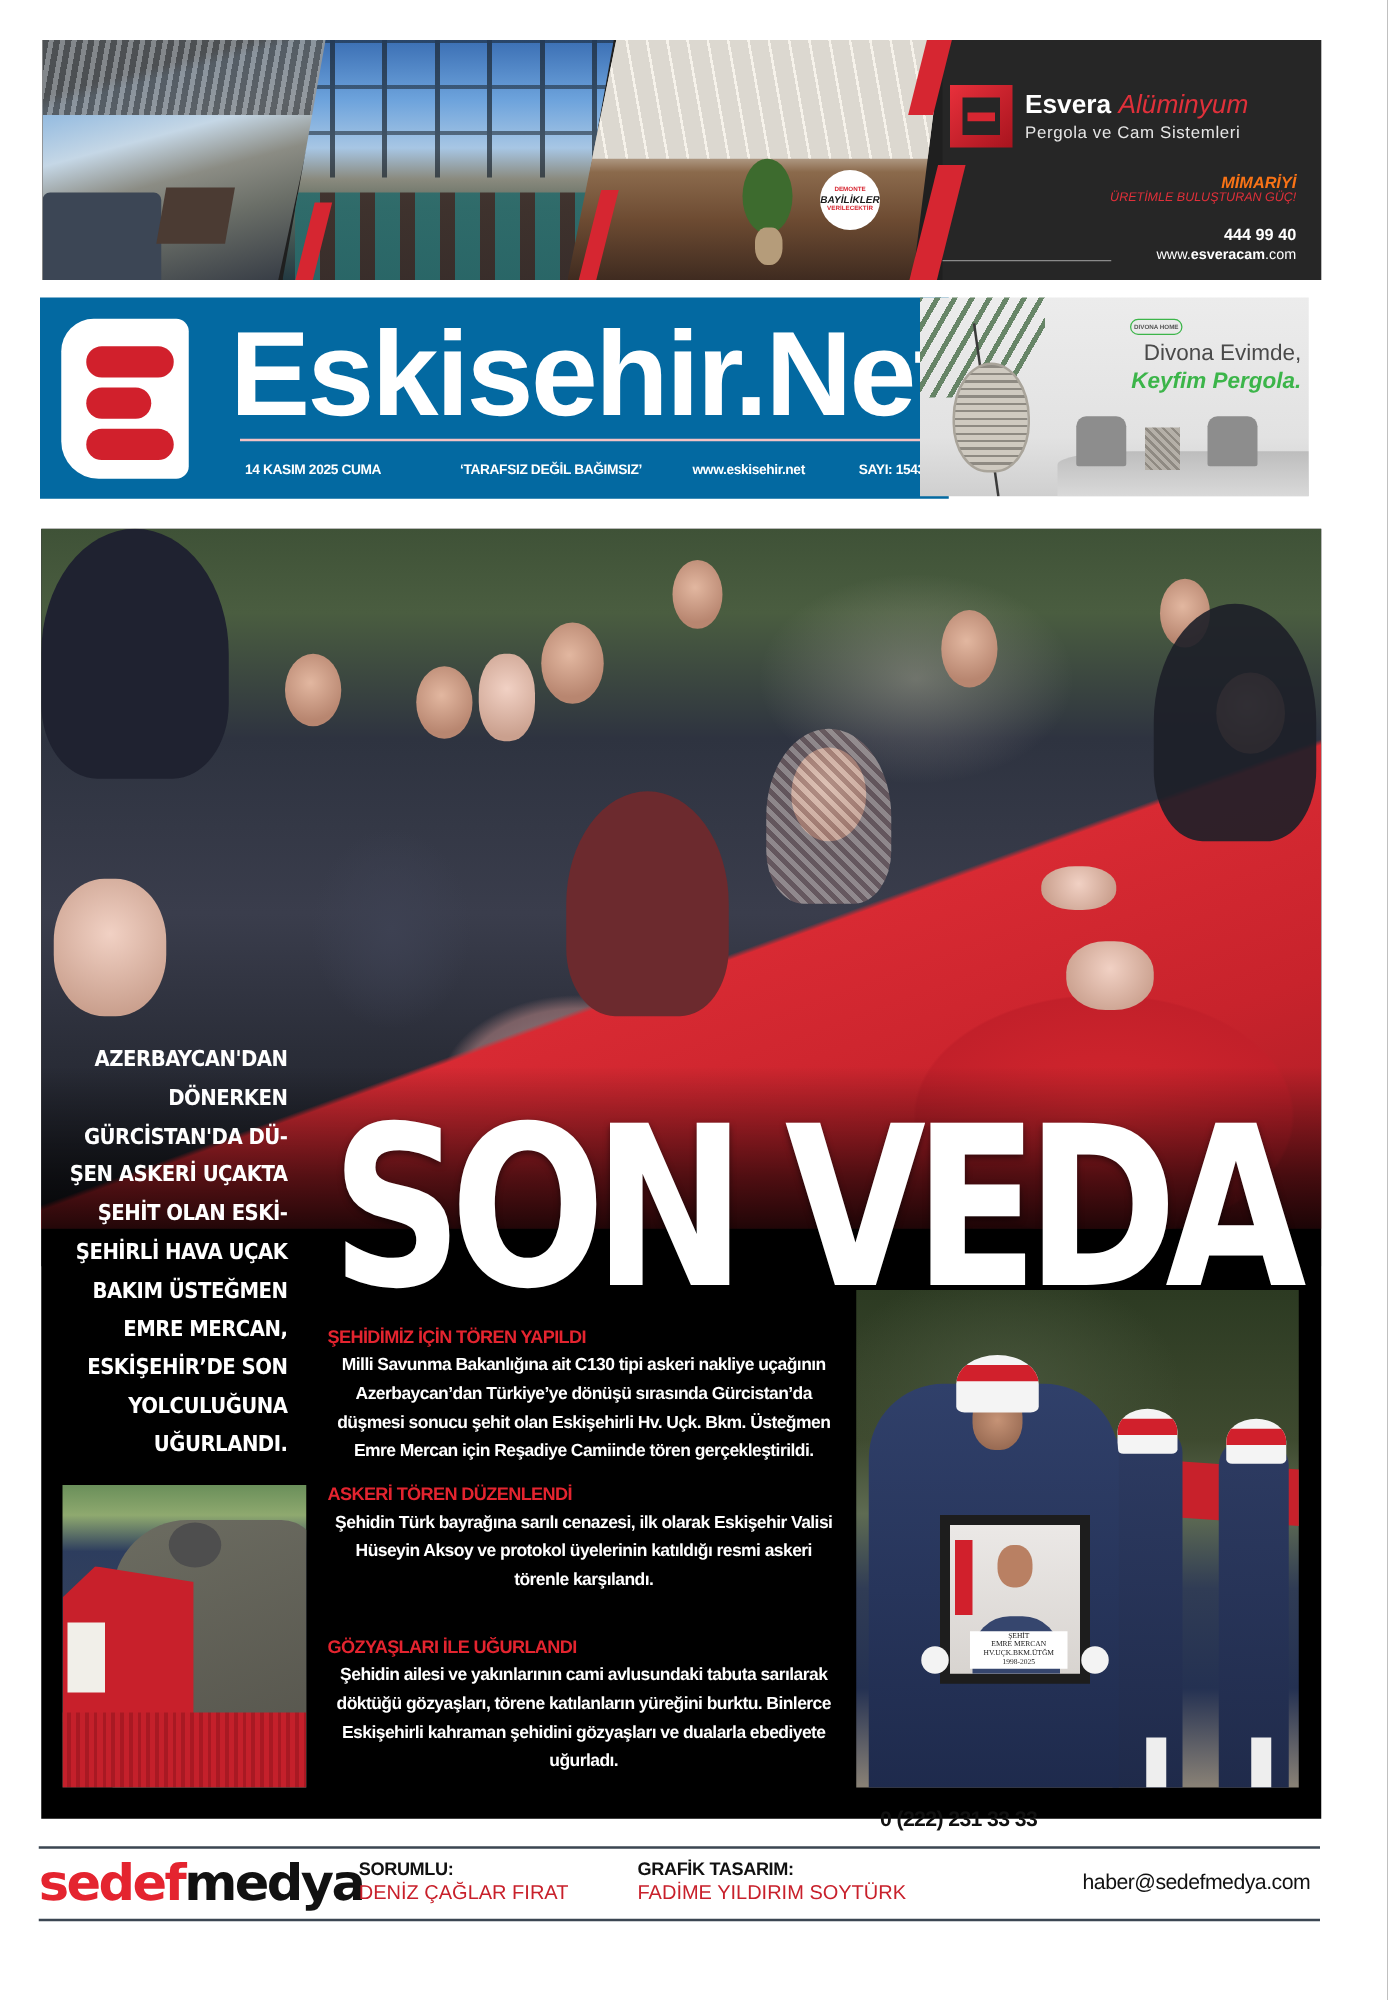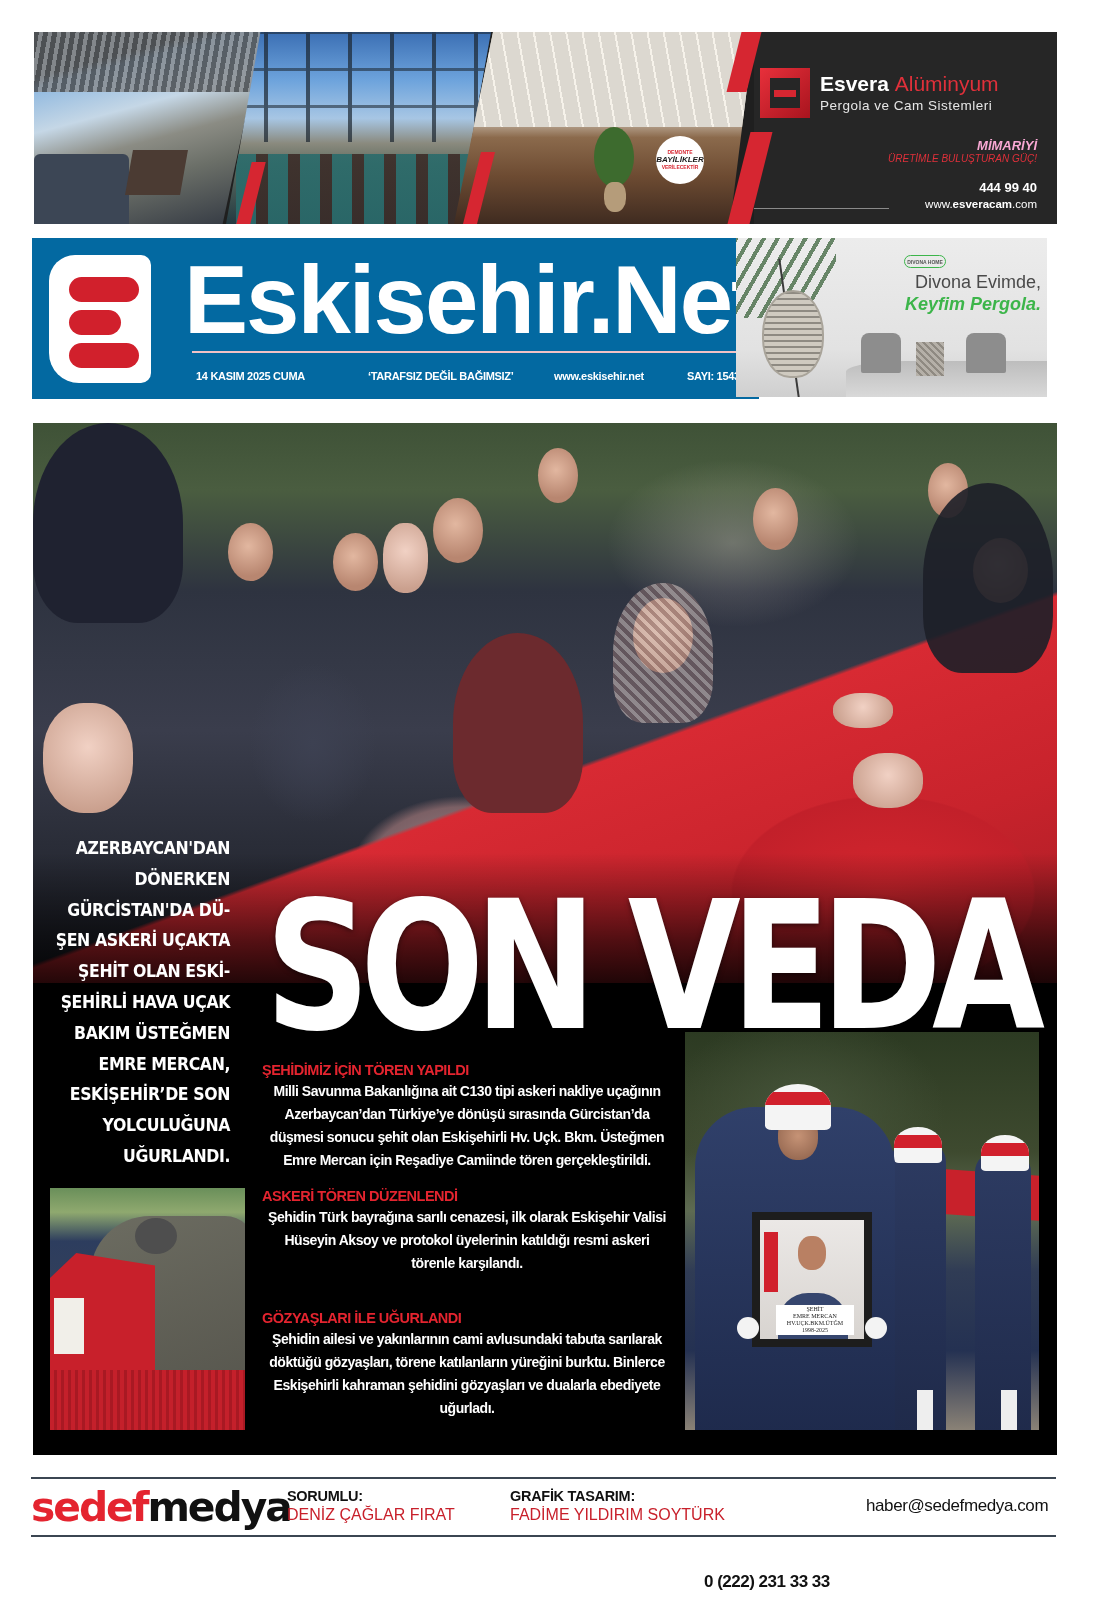--- a/index.html
+++ b/index.html
@@ -42,23 +42,23 @@
       display:flex; flex-direction:column; align-items:center; justify-content:center; line-height:1; }
   .demonte-badge .b1 { font-size: 5px; color: #d62631; font-weight: bold; }
   .demonte-badge .b2 { font-size: 8px; color: #1a1a1a; font-weight: bold; font-style: italic; margin: 1px 0; }
   .demonte-badge .b3 { font-size: 5px; color: #d62631; font-weight: bold; }
 
   .esvera-panel { position:absolute; left: 720px; top: 0; width: 303px; height: 192px; background: #262626; }
   .esvera-logo { position:absolute; left: 6px; top: 36px; width: 50px; height: 50px; background: linear-gradient(135deg,#e8303b,#a8141e); }
   .esvera-logo::before { content:""; position:absolute; left:10px; top:10px; width: 30px; height: 30px; background:#262626; }
   .esvera-logo::after { content:""; position:absolute; left:14px; top:22px; width: 22px; height: 7px; background: #d62631; }
   .esvera-name { position:absolute; left: 66px; top: 40px; font-size: 21px; color: #fff; font-weight: bold; white-space: nowrap; }
-  .esvera-name .alu { color: #e0303a; font-weight: normal; }
+  .esvera-name .alu { color: #e0303a; font-weight: normal; font-style: italic; }
   .esvera-sub { position:absolute; left: 66px; top: 66px; font-size: 13.5px; color: #e6e6e6; letter-spacing: .5px; white-space: nowrap; }
-  .esvera-mimariyi { position:absolute; right: 20px; top: 106px; font-size: 13px; color:#f9a8d4; font-weight: bold; font-style: italic; }
+  .esvera-mimariyi { position:absolute; right: 20px; top: 106px; font-size: 13px; color:#f97316; font-weight: bold; font-style: italic; }
   .esvera-slogan { position:absolute; right: 20px; top: 121px; font-size: 10px; color:#e0303a; font-style: italic; }
   .esvera-phone { position:absolute; right: 20px; top: 148px; font-size: 13px; color:#fff; font-weight: bold; }
   .esvera-web { position:absolute; right: 20px; top: 166px; font-size: 11.5px; color:#fff; }
   .esvera-web b { font-weight: bold; }
   .esvera-line { position:absolute; left: 0; right: 168px; top: 176px; height: 1px; background:#8a8a8a; }
 
   
   .masthead { position:absolute; left: 32px; top: 238px; width: 727px; height: 161px; background: #0369a1; }
   .mast-logo { position:absolute; left: 17px; top: 17px; width: 102px; height: 128px; background: #fff; border-radius: 26px 10px 10px 30px; }
   .mast-logo .bar { position:absolute; left: 20px; width: 64px; height: 25px; background:#d1202c; border-radius: 13px; }
@@ -153,21 +153,21 @@
   .foot-rule.top { top: 1477px; }
   .foot-rule.bot { top: 1535px; }
   .sedef-logo { position:absolute; left: 31px; top: 1487px; font-size: 40px; line-height: 1; letter-spacing: -2px; font-weight: bold; white-space: nowrap; font-family: "DejaVu Sans","Liberation Sans", sans-serif; transform: scaleX(1.02); transform-origin: left; }
   .sedef-logo .sedef { color: #e4242f; }
   .sedef-logo .medya { color: #111; }
   .credit { position:absolute; top: 1488px; white-space: nowrap; }
   .credit .role { display:block; font-size: 14.5px; font-weight: bold; color:#111; line-height: 17px; font-family: "Liberation Sans Narrow","Liberation Sans", sans-serif; letter-spacing: -0.3px; }
   .credit .name { display:block; font-size: 16px; color:#c8202b; line-height: 20px; font-family: "Liberation Sans Narrow","Liberation Sans", sans-serif; }
   .credit.c1 { left: 287px; width: 166px; }
   .credit.c2 { left: 470px; width: 216px; margin-left: 40px; }
-  .foot-phone { position:absolute; left: 704px; top: 1572px; font-size: 17px; font-weight: bold; color:#111; white-space: nowrap; letter-spacing: -0.5px; font-family: "Liberation Sans Narrow","Liberation Sans", sans-serif; }
+  .foot-phone { position:absolute; left: 704px; top: 1446px; font-size: 17px; font-weight: bold; color:#111; white-space: nowrap; letter-spacing: -0.5px; font-family: "Liberation Sans Narrow","Liberation Sans", sans-serif; }
   .foot-email { position:absolute; left: 866px; top: 1496px; font-size: 17px; color:#111; white-space: nowrap; letter-spacing: -0.4px; font-family: "Liberation Sans Narrow","Liberation Sans", sans-serif; }
 </style>
 </head>
 <body>
 
 <div class="top-ad">
   <div class="ad-photo p1">
     <div class="sofa"></div>
     <div class="table"></div>
   </div>

